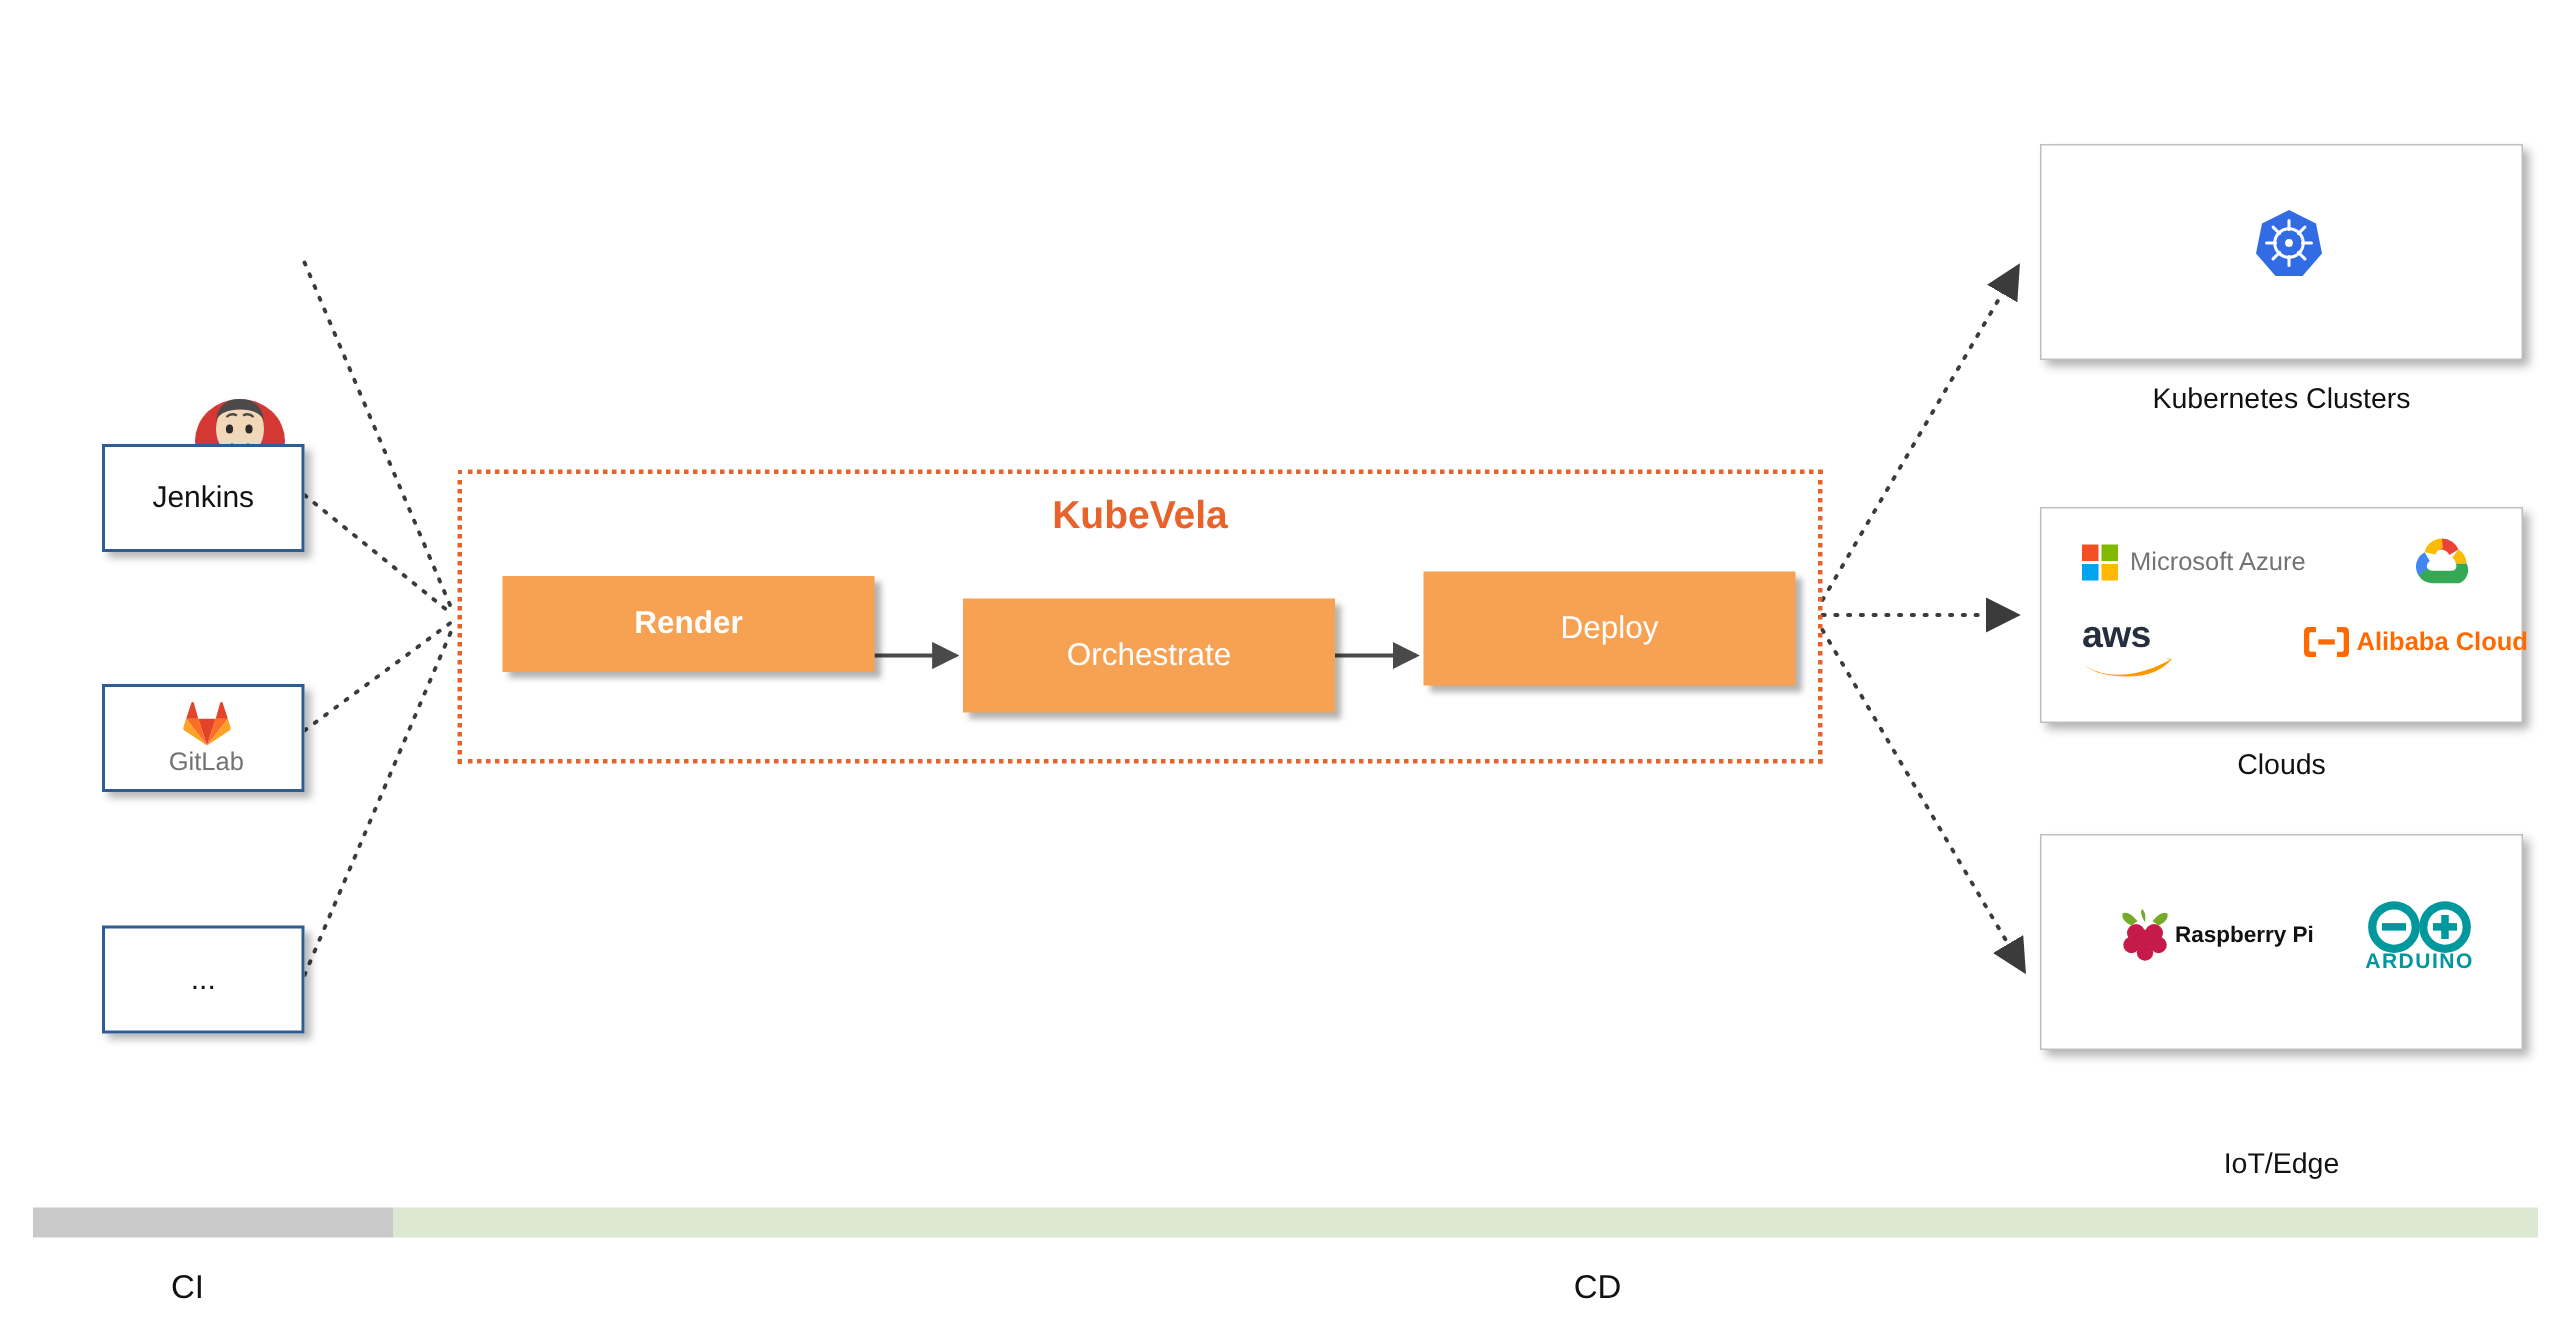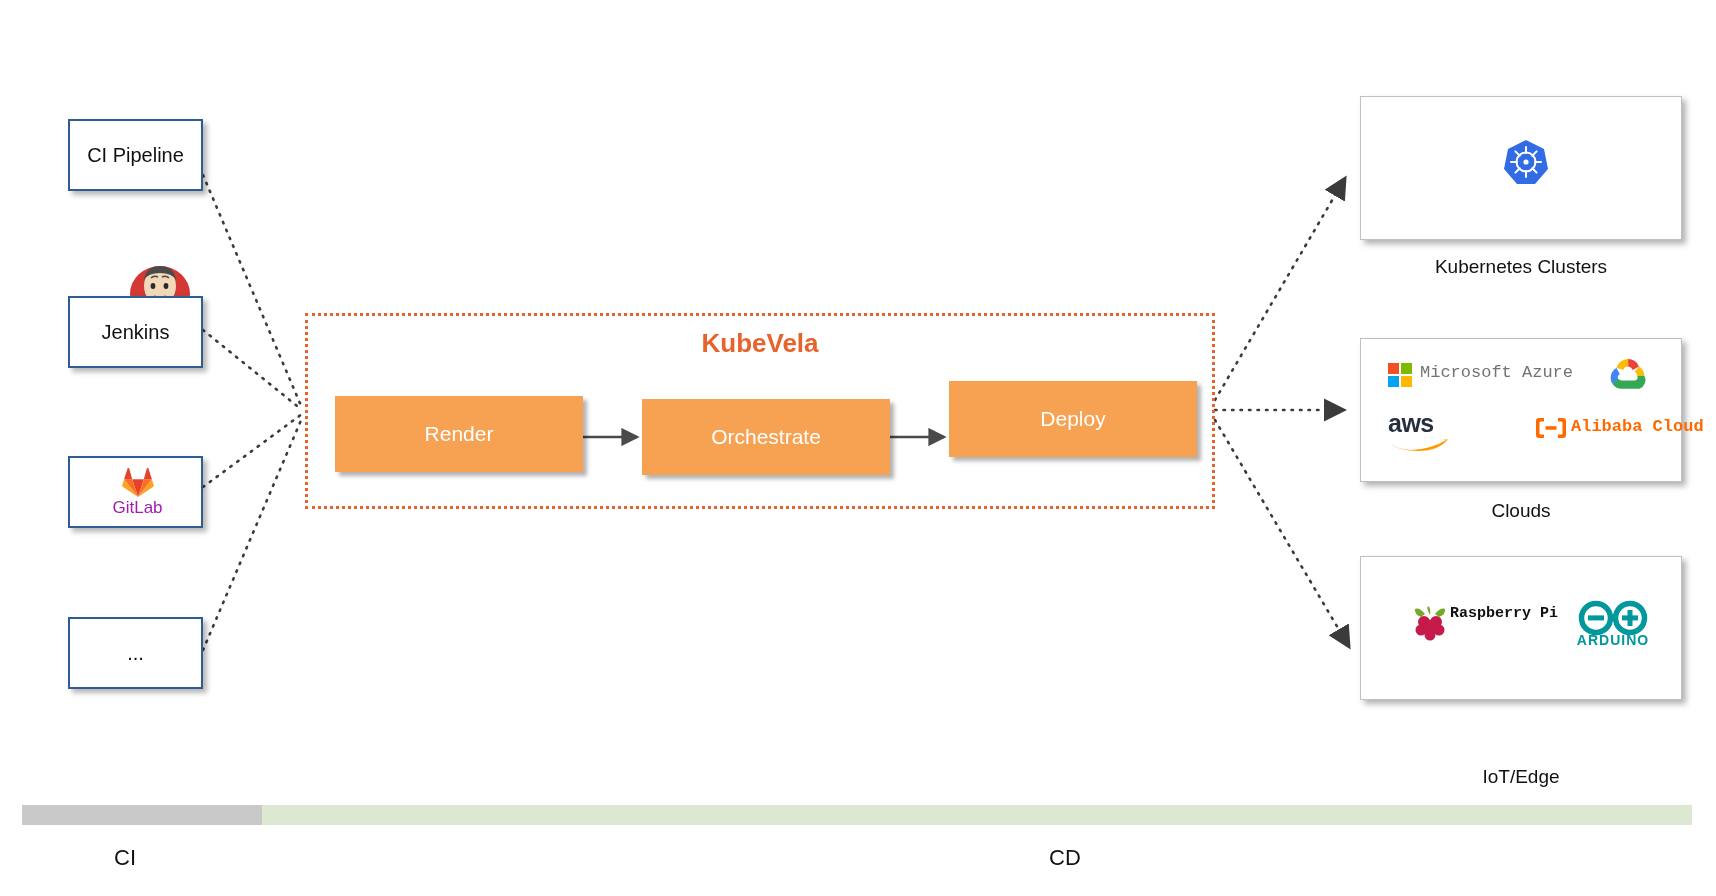--- a/index.html
+++ b/index.html
@@ -54,32 +54,32 @@
   .tgt-caption{
     text-align:center;font-size:19px;color:#111;white-space:nowrap;
   }
 
   
   .bar-ci{background:#C9C9C9;}
   .bar-cd{background:#DDE8D2;}
   .bar-label{font-size:22px;color:#111;text-align:center;white-space:nowrap;}
 
   
-  .logo-row{display:flex;font-family:Liberation Mono, monospace;}
+  .logo-row{display:flex;align-items:center;}
   .ms-grid{
     display:grid;grid-template-columns:11px 11px;grid-template-rows:11px 11px;
     gap:2px;
   }
   .ms-grid i{display:block;}
   .az-text{font-size:17px;color:#737373;margin-left:8px;white-space:nowrap;}
   .aws-text{font-size:25px;font-weight:bold;color:#252F3E;letter-spacing:-0.5px;line-height:0.9;}
   .ali-text{font-size:17px;font-weight:bold;color:#FF6A00;white-space:nowrap;}
   .rpi-text{font-size:15px;font-weight:bold;color:#111;white-space:nowrap;}
   .ard-text{font-size:14px;font-weight:bold;color:#00979D;letter-spacing:1px;text-align:center;}
-  .gitlab-text{font-size:17px;color:#a21caf;text-align:center;}
+  .gitlab-text{font-size:17px;color:#737373;text-align:center;}
   svg{display:block;overflow:visible;}
 </style>
 </head>
 <body>
 
 <div id="stage">
 
   <svg class="abs" style="left:0;top:0;width:1716px;height:896px;pointer-events:none;">
     <defs>
       <marker id="arrowDotted" markerWidth="9" markerHeight="9" refX="7" refY="4.5" orient="auto" markerUnits="strokeWidth">
@@ -102,23 +102,20 @@
       <path d="M1215,410 L1342,410" marker-end="url(#arrowDotted)"></path>
       <path d="M1215,420 L1348,645" marker-end="url(#arrowDotted)"></path>
     </g>
 
     <g stroke="#4A4A4A" stroke-width="2.6" fill="none">
       <path d="M583,437 L637,437" marker-end="url(#arrowSolid)"></path>
       <path d="M890,437 L944,437" marker-end="url(#arrowSolid)"></path>
     </g>
   </svg>
 
-  <div class="abs src-box" style="left:68px;top:119px;width:135px;height:72px;">
-    <span class="src-label">CI Pipeline</span>
-  </div>
 
   <div class="abs" style="left:127px;top:258px;width:66px;height:72px;">
     <svg viewBox="0 0 66 72" width="66" height="72">
       <ellipse cx="33" cy="36" rx="30" ry="28" fill="#D33833"></ellipse>
       <path d="M14,52 q4,-12 19,-12 q15,0 19,12 l0,20 l-38,0 z" fill="#335061"></path>
       <ellipse cx="33" cy="28" rx="16" ry="19" fill="#F0D8B8"></ellipse>
       <path d="M17,22 q2,-14 16,-14 q14,0 16,14 q-4,-7 -16,-7 q-12,0 -16,7 z" fill="#4A4A4A"></path>
       <ellipse cx="26" cy="28" rx="2.4" ry="3" fill="#2B2B2B"></ellipse>
       <ellipse cx="39" cy="28" rx="2.4" ry="3" fill="#2B2B2B"></ellipse>
       <path d="M24,20 q3,-3 7,-1" stroke="#4A4A4A" stroke-width="1.6" fill="none"></path>
@@ -153,21 +150,21 @@
   </div>
 
   <div class="abs src-box" style="left:68px;top:617px;width:135px;height:72px;">
     <span class="src-label">...</span>
   </div>
 
   <div class="abs kv-box" style="left:305px;top:313px;width:910px;height:196px;"></div>
 
   <div class="abs kv-title" style="left:305px;top:328px;width:910px;">KubeVela</div>
 
-  <div class="abs stage-box" style="left:335px;top:396px;width:248px;height:76px;">
+  <div class="abs stage-box" style="left:335px;top:384px;width:248px;height:64px;font-weight:bold;">
     <span>Render</span>
   </div>
   <div class="abs stage-box" style="left:642px;top:399px;width:248px;height:76px;justify-content:center;">
     <span>Orchestrate</span>
   </div>
   <div class="abs stage-box" style="left:949px;top:381px;width:248px;height:76px;">
     <span>Deploy</span>
   </div>
 
   <div class="abs tgt-box" style="left:1360px;top:96px;width:322px;height:144px;">

